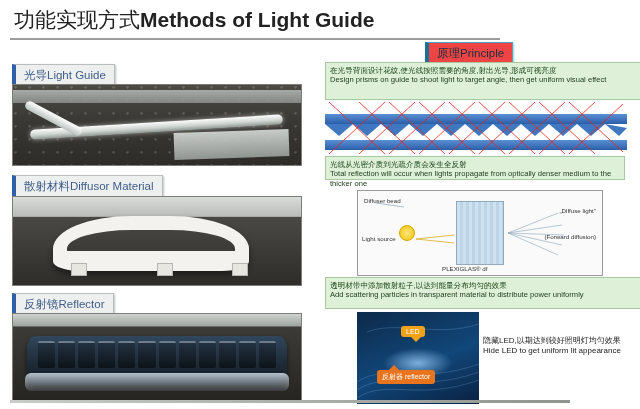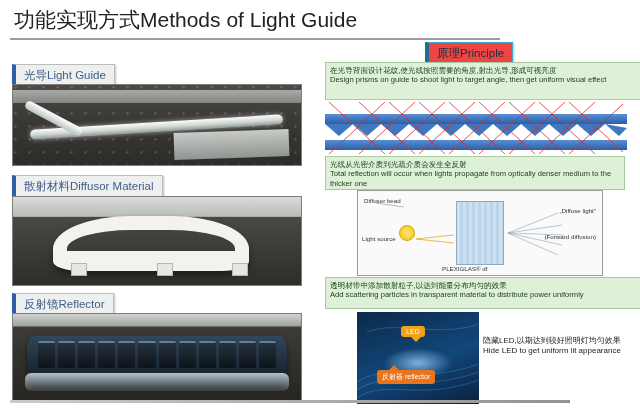--- a/index.html
+++ b/index.html
@@ -11,21 +11,21 @@
     overflow:hidden;
     position:relative;
   }
 
   
   .slide-title {
     position:absolute; left:14px; top:6px;
     font-size:21px; color:#222; white-space:nowrap;
     letter-spacing:0px;
   }
-  .slide-title .en { font-weight:normal; }
+  .slide-title .en { font-weight:bold; }
   .title-rule {
     position:absolute; left:10px; top:38px; width:490px; height:2px;
     background:#9c9c9c;
   }
 
   
   .tab {
     position:absolute;
     background:#eef0ef;
     border:1px solid #b9bdbb;
@@ -130,21 +130,21 @@
     position:absolute;
     background:#dff0d8;
     border:1px solid #a8c8a0;
     font-size:7.6px; line-height:1.22;
     color:#1b3a1b; padding:3px 4px;
   }
   .txtbox .zh { display:block; color:#123d12; }
   .txtbox .en { display:block; }
 
   #prism-text { left:325px; top:62px; width:364px; height:38px; }
-  #tir-text   { left:325px; top:156px; width:300px; height:34px; }
+  #tir-text   { left:325px; top:156px; width:300px; height:24px; }
   #scatter-text { left:325px; top:277px; width:332px; height:32px; }
 
   
   #prism-diagram {
     position:absolute; left:325px; top:100px; width:302px; height:56px;
     background:#ffffff; overflow:hidden;
   }
 
   
   #diffuser-diagram {

